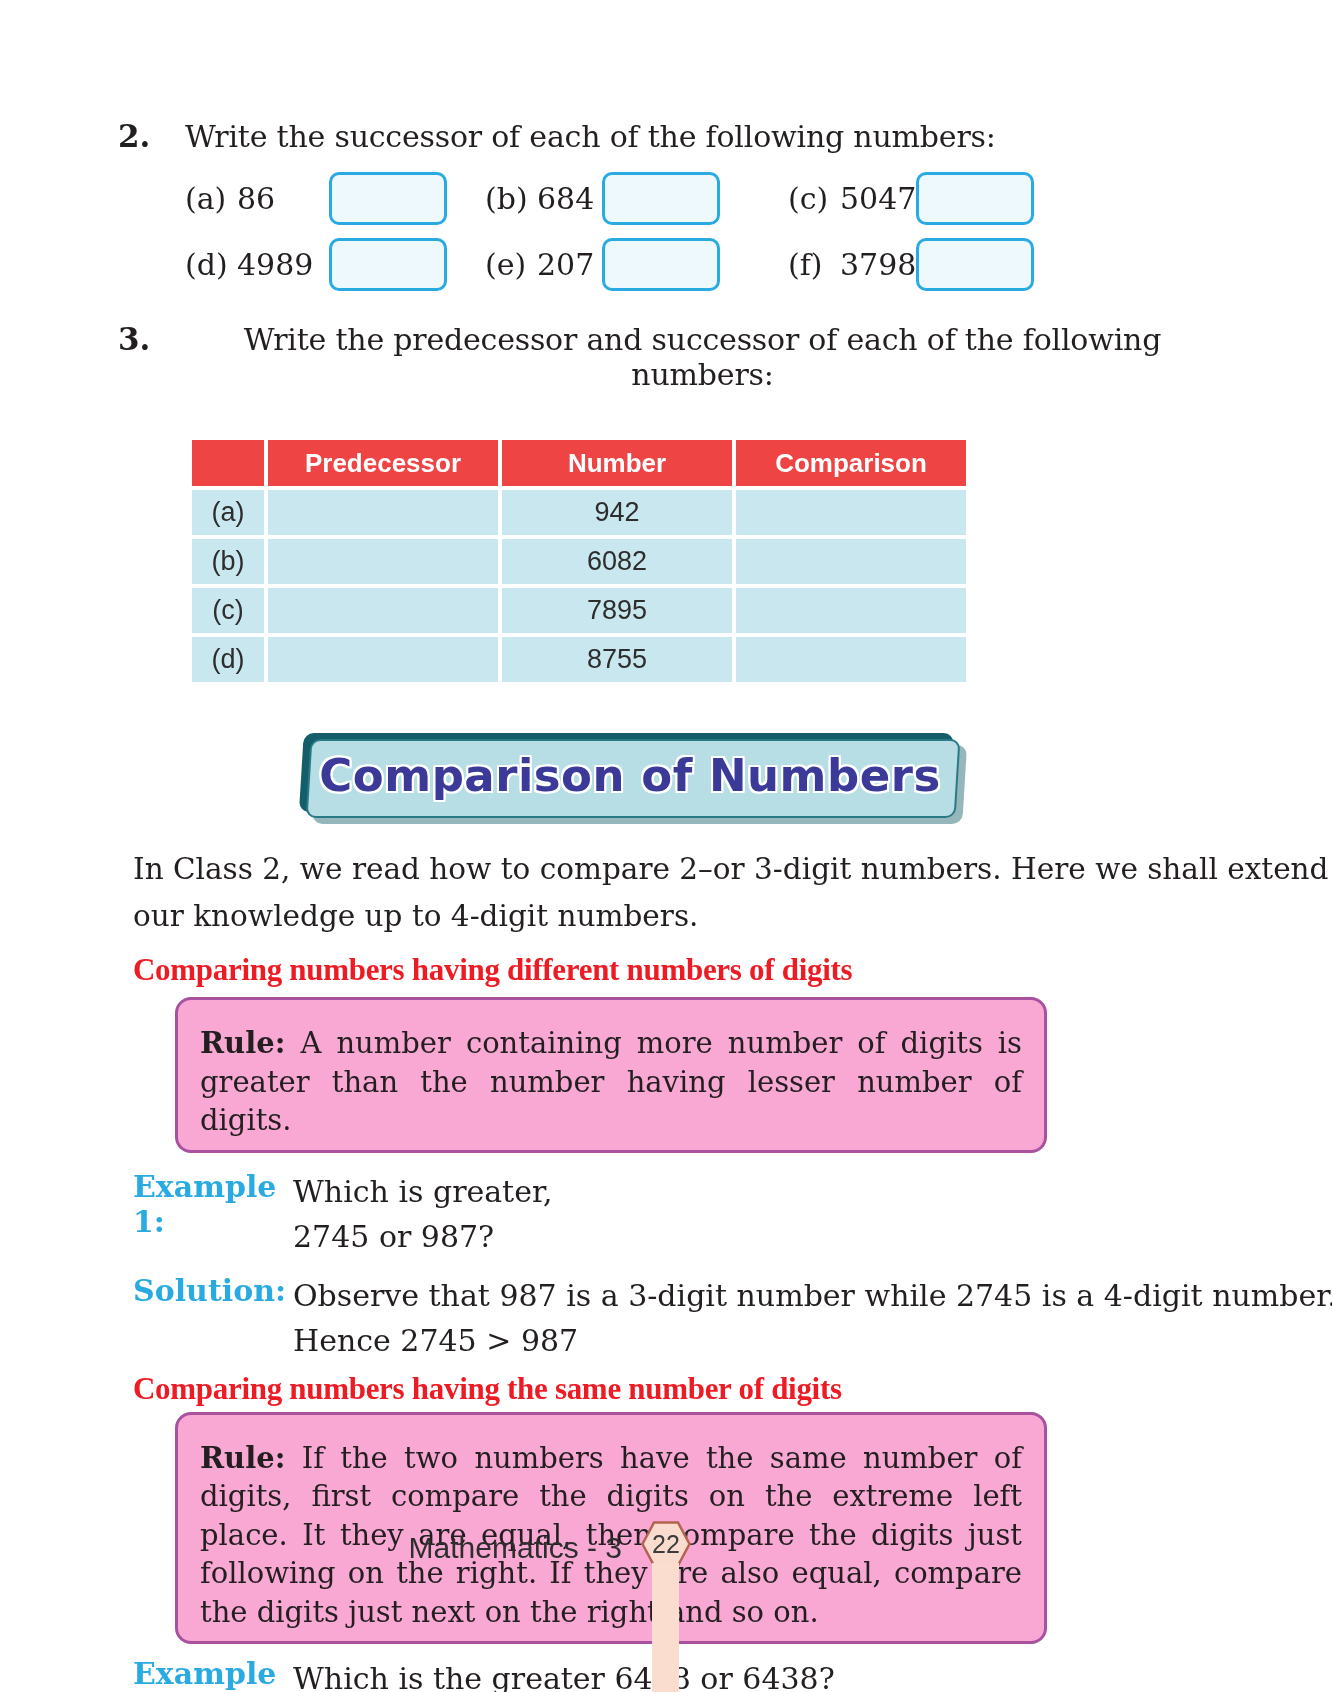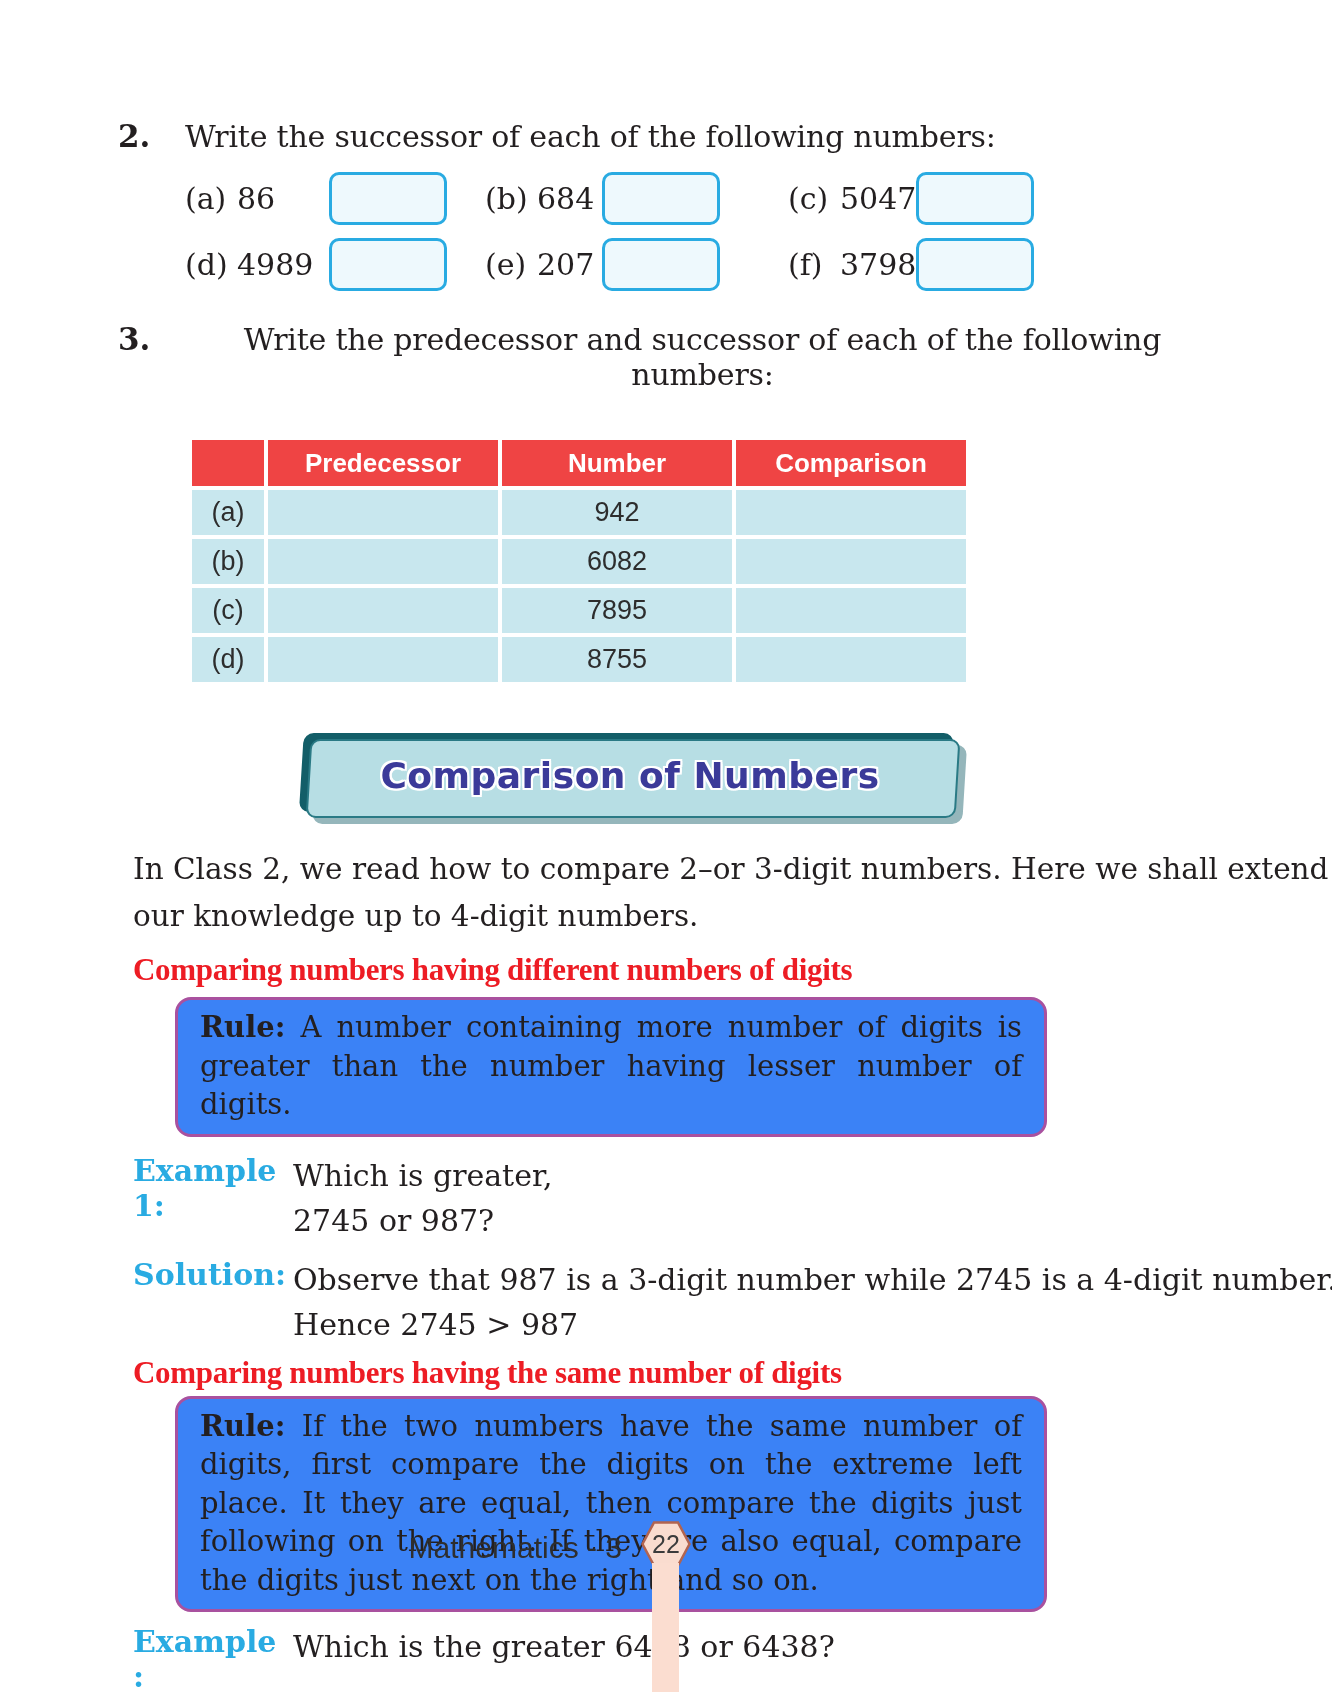--- a/index.html
+++ b/index.html
@@ -48,39 +48,39 @@
   
   .banner-wrap { position:relative; margin:52px 0 0 184px; width:656px; height:84px; }
   .banner-bg {
     position:absolute; left:6px; top:5px; right:0; bottom:0;
     transform:skewX(-3.5deg);
     background:#b7dee4; border:2px solid #2a7a85; border-radius:10px;
     box-shadow:-7px -6px 0 #135e68, 7px 6px 0 rgba(19,94,104,0.45);
   }
   .banner-title {
     position:relative; z-index:1; text-align:center; line-height:84px;
-    font-family:"DejaVu Sans", sans-serif; font-weight:bold; font-size:36px;
+    font-family:"DejaVu Sans", sans-serif; font-weight:bold; font-size:45px;
     color:#3b3a99; letter-spacing:0.5px;
     text-shadow:2px 0 0 #fff, -2px 0 0 #fff, 0 2px 0 #fff, 0 -2px 0 #fff,
                 2px 2px 0 #fff, -2px -2px 0 #fff, 2px -2px 0 #fff, -2px 2px 0 #fff;
   }
 
   
   .intro { margin:28px 0 0 15px; font-size:29.5px; line-height:47px; }
   .intro div { white-space:nowrap; }
 
   .red-heading {
     margin:12px 0 0 15px; font-family:"Liberation Serif", serif;
     font-weight:bold; font-size:31px; color:#ed1c24; letter-spacing:-0.3px;
   }
 
   .rule-box {
     margin:9px 0 0 57px; width:872px; box-sizing:border-box;
-    background:#3b82f6; border:3px solid #a9519f; border-radius:16px;
-    padding:8px 22px 10px 22px;
+    background:#f9a8d4; border:3px solid #a9519f; border-radius:16px;
+    padding:24px 22px 10px 22px;
     font-size:29px; line-height:38.5px; text-align:justify; color:#231f20;
   }
   .rule-label { font-weight:bold; }
 
   .labelled-row { display:flex; margin:16px 0 0 15px; font-size:30px; }
   .cyan-label { color:#29abe2; font-weight:bold; width:160px; flex-shrink:0; }
   .row-body div { white-space:nowrap; line-height:45px; }
 
   
   .footer-book {

